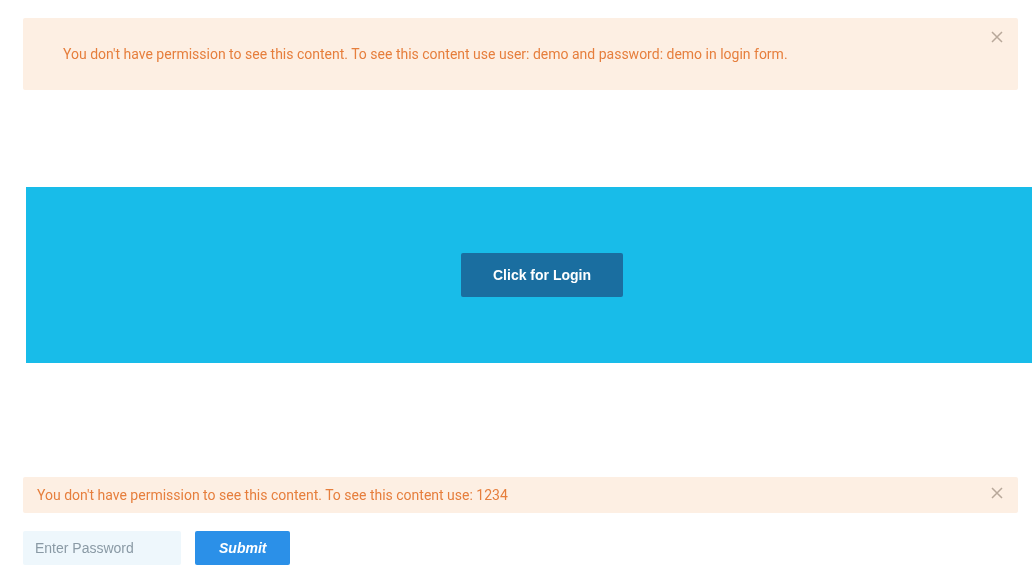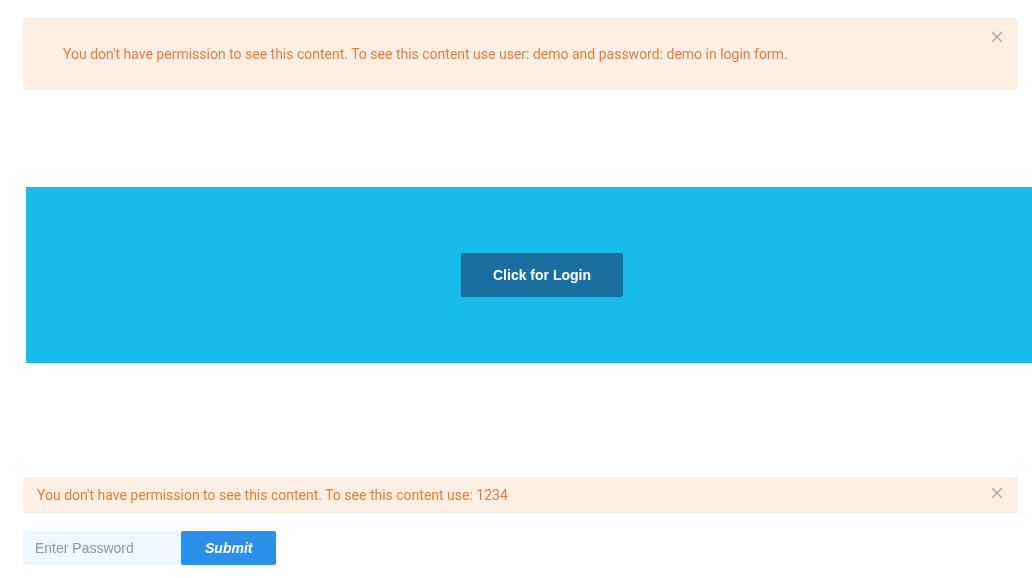--- a/index.html
+++ b/index.html
@@ -68,20 +68,21 @@
     .alert2 {
       background: #fdefe3;
       color: #e67e3c;
       padding: 10px 14px;
       margin: 0 14px 0 23px;
       position: relative;
       border-radius: 2px;
     }
     .form-row {
       display: flex;
+      gap: 14px;
       margin: 18px 14px 0 23px;
       align-items: flex-start;
     }
     .password-input {
       background: #eef7fc;
       border: none;
       padding: 9px 12px;
       font-size: 14px;
       width: 158px;
       color: #888;

